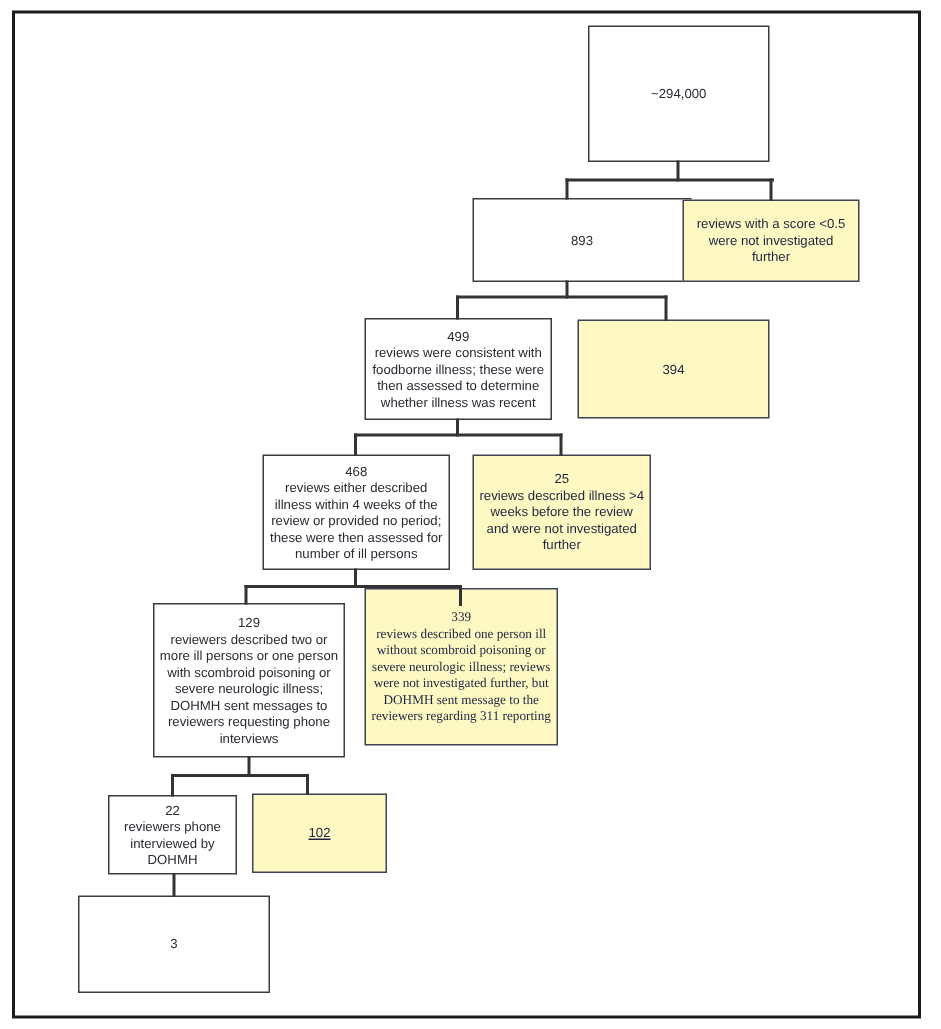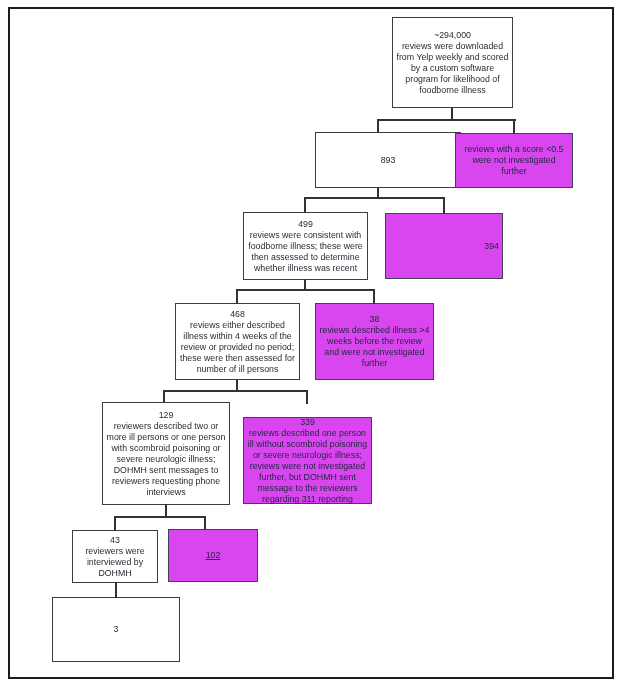--- a/index.html
+++ b/index.html
@@ -13,78 +13,77 @@
     border:2px solid #1c1c1c;box-sizing:border-box;background:#ffffff;
   }
   .node{
     position:absolute;box-sizing:border-box;
     border:1.5px solid #3d3d3d;
     display:flex;flex-direction:column;justify-content:center;align-items:center;
     text-align:center;padding:2px 3px;
     font-size:8.8px;line-height:11px;color:#2a2b33;
   }
   .node.white{background:#ffffff;}
-  .node.blue{background:#d946ef;border-color:#3e4356;color:#1e2540;}
+  .node.blue{background:#fef9c3;border-color:#3e4356;color:#1e2540;}
   .num{width:100%;}
   .desc{width:100%;}
   .line{position:absolute;background:#333333;}
   .v{width:2px;}
   .h{height:2px;}
 </style>
 </head>
 <body>
 
 <div class="canvas">
   <div class="frame"></div>
 
   <div class="node white" style="left:392px;top:17px;width:121px;height:91px;">
     <div class="num">~294,000</div>
-    <div class="desc">reviews were downloaded from Yelp weekly and scored by a custom software program for likelihood of foodborne illness</div>
   </div>
 
   <div class="node white" style="left:315px;top:132px;width:146px;height:56px;">
     <div class="num">893</div>
   </div>
 
   <div class="node blue" style="left:455px;top:133px;width:118px;height:55px;">
     <div class="desc">reviews with a score &lt;0.5 were not investigated further</div>
   </div>
 
   <div class="node white" style="left:243px;top:212px;width:125px;height:68px;align-items:center;">
     <div class="num">499</div>
     <div class="desc">reviews were consistent with foodborne illness; these were then assessed to determine whether illness was recent</div>
   </div>
 
-  <div class="node blue" style="left:385px;top:213px;width:118px;height:66px;text-align:right;">
+  <div class="node blue" style="left:385px;top:213px;width:128px;height:66px;">
     <div class="num">394</div>
   </div>
 
   <div class="node white" style="left:175px;top:303px;width:125px;height:77px;">
     <div class="num">468</div>
     <div class="desc">reviews either described illness within 4 weeks of the review or provided no period; these were then assessed for number of ill persons</div>
   </div>
 
   <div class="node blue" style="left:315px;top:303px;width:119px;height:77px;">
-    <div class="num">38</div>
+    <div class="num">25</div>
     <div class="desc">reviews described illness &gt;4 weeks before the review and were not investigated further</div>
   </div>
 
   <div class="node white" style="left:102px;top:402px;width:128px;height:103px;text-align:center;">
     <div class="num">129</div>
     <div class="desc">reviewers described two or more ill persons or one person with scombroid poisoning or severe neurologic illness; DOHMH sent messages to reviewers requesting phone interviews</div>
   </div>
 
-  <div class="node blue" style="left:243px;top:417px;width:129px;height:87px;">
+  <div class="node blue" style="left:243px;top:392px;width:129px;height:105px;font-family:Liberation Serif, serif;">
     <div class="num">339</div>
     <div class="desc">reviews described one person ill without scombroid poisoning or severe neurologic illness; reviews were not investigated further, but DOHMH sent message to the reviewers regarding 311 reporting</div>
   </div>
 
   <div class="node white" style="left:72px;top:530px;width:86px;height:53px;">
-    <div class="num">43</div>
-    <div class="desc">reviewers were interviewed by DOHMH</div>
+    <div class="num">22</div>
+    <div class="desc">reviewers phone interviewed by DOHMH</div>
   </div>
 
   <div class="node blue" style="left:168px;top:529px;width:90px;height:53px;text-decoration:underline;">
     <div class="num">102</div>
   </div>
 
   <div class="node white" style="left:52px;top:597px;width:128px;height:65px;">
     <div class="num">3</div>
   </div>
 

